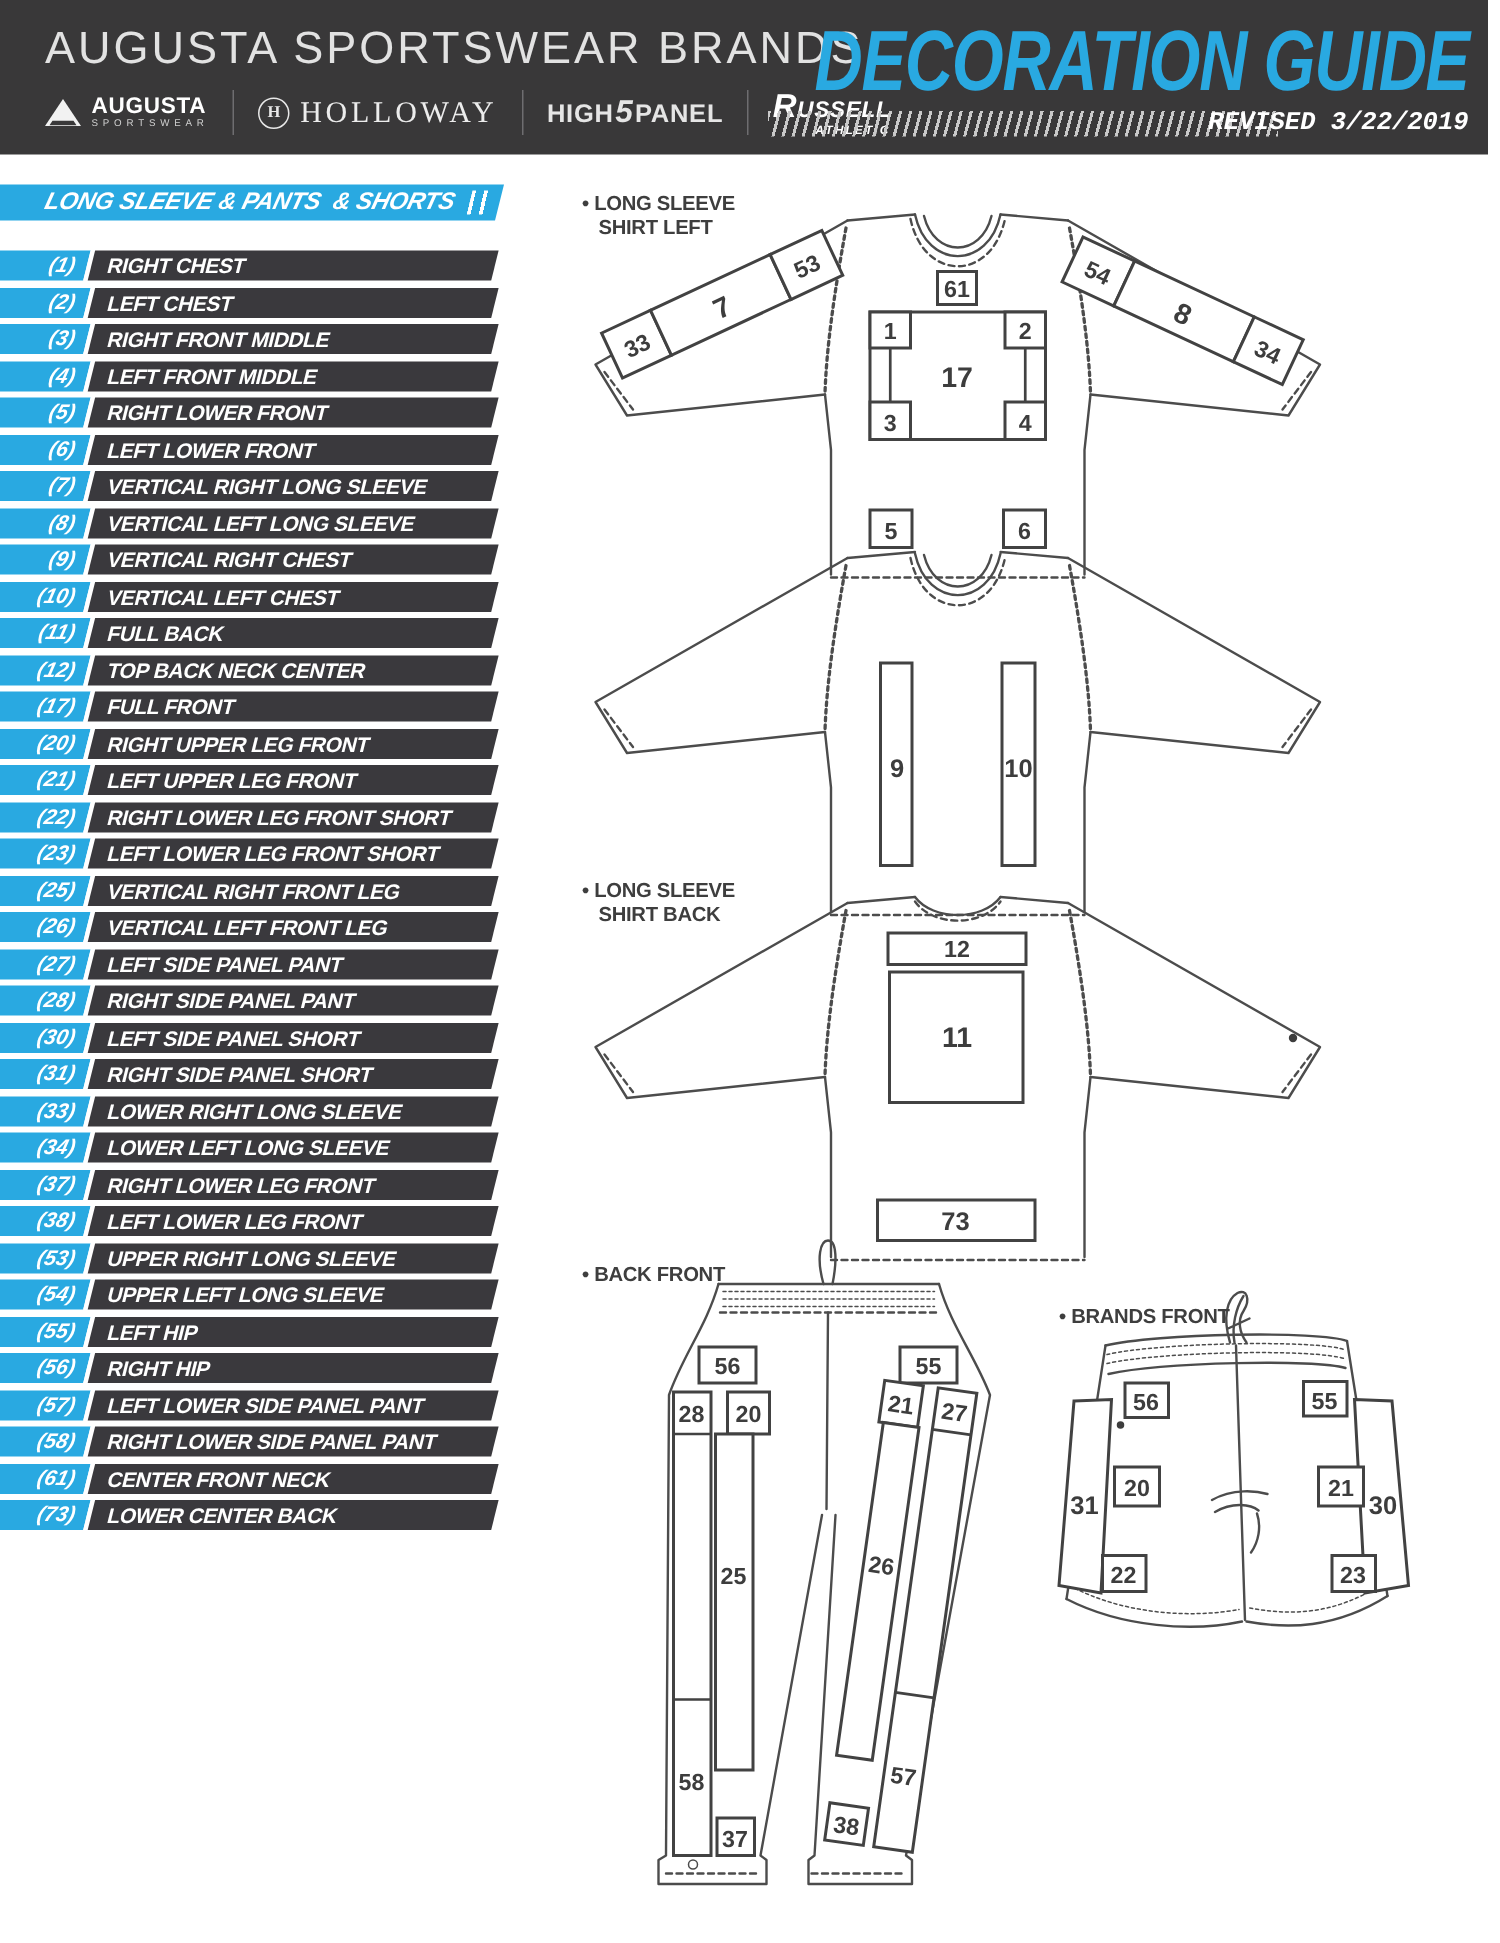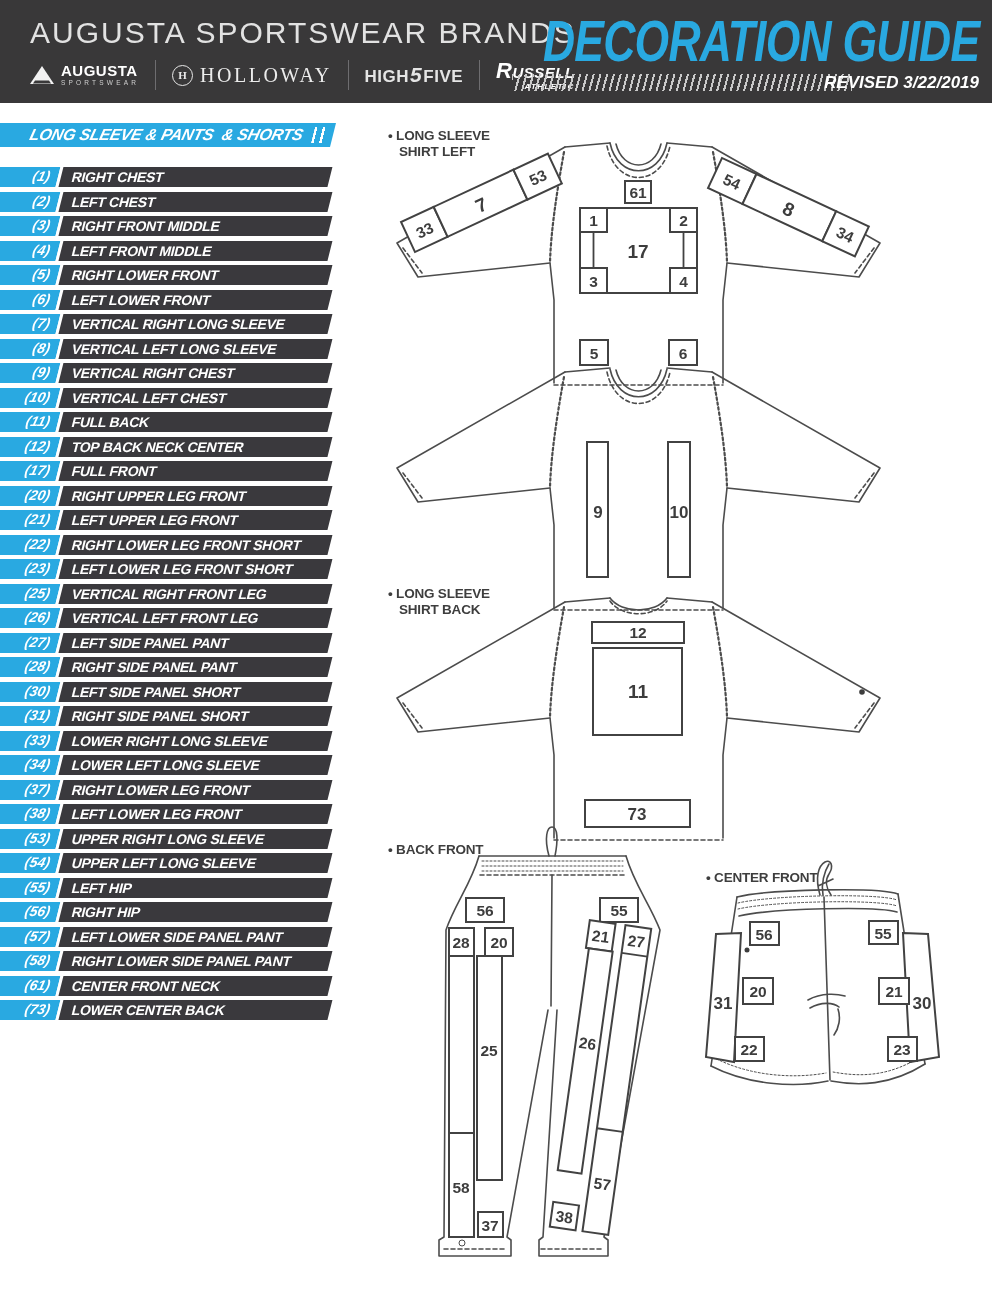--- a/index.html
+++ b/index.html
@@ -27,21 +27,21 @@
   .rus{color:#fff;font-style:italic;font-weight:bold;line-height:1;}
   .rus .r1{font-size:15px;letter-spacing:.5px;}
   .rus .r1::first-letter{font-size:22px;}
   .rus .r2{font-size:8px;text-align:right;letter-spacing:1.4px;margin-top:1px;}
   .guide-title{position:absolute;right:13px;top:8px;font-size:57px;font-weight:bold;
        font-style:italic;color:var(--accent);transform:scaleX(.78);transform-origin:100% 50%;
        letter-spacing:-1px;white-space:nowrap;}
   .hstripes{position:absolute;left:512px;top:74px;width:340px;height:17px;
        background:repeating-linear-gradient(105deg,#c9c9c9 0 2px,transparent 2px 6.5px);}
   .revised{position:absolute;right:13px;top:73px;font-size:17px;font-weight:bold;
-       font-style:italic;color:#fff;white-space:nowrap;}
+       font-style:italic;color:#fff;white-space:nowrap;font-family:Liberation Mono, monospace;}
 
   
   .sidebar{position:absolute;left:0;top:123px;width:345px;}
   .sb-title{height:24px;width:337px;margin-left:-4px;display:flex;align-items:center;
        background:var(--accent);transform:skewX(-14deg);padding-left:34px;box-sizing:border-box;}
   .sb-title .t{color:#fff;font-weight:bold;font-style:italic;font-size:16px;
        letter-spacing:-.2px;white-space:pre;}
   .sb-title .stripes{flex:1;align-self:stretch;margin:4px 8px 4px 10px;
        background:repeating-linear-gradient(90deg,#fff 0 2.5px,transparent 2.5px 8px);}
   .list{margin-top:20px;}
@@ -86,21 +86,21 @@
     </div>
     <div class="vdiv"></div>
     <div class="hol">
       <span class="circ">H</span>
       <span class="nm">HOLLOWAY</span>
     </div>
     <div class="vdiv"></div>
     <div class="hf">
       <span>HIGH</span>
       <span class="five">5</span>
-      <span>FIVE</span>
+      <span>PANEL</span>
     </div>
     <div class="vdiv"></div>
     <div class="rus">
       <div class="r1">RUSSELL</div>
       <div class="r2">ATHLETIC</div>
     </div>
   </div>
   <div class="guide-title">DECORATION GUIDE</div>
   <div class="hstripes"></div>
   <div class="revised">REVISED 3/22/2019</div>
@@ -301,21 +301,21 @@
     <span>•</span>
     <span>LONG SLEEVE</span><br>
     <span class="ind">SHIRT BACK</span>
   </div>
   <div class="dtitle" style="left:8px;top:727px">
     <span>•</span>
     <span>BACK FRONT</span>
   </div>
   <div class="dtitle" style="left:326px;top:755px">
     <span>•</span>
-    <span>CENTER FRONT</span>
+    <span>BRANDS FRONT</span>
   </div>
 
   <svg viewBox="380 115 620 1180" width="620" height="1180">
     <defs>
       <g id="tee">
         <path class="ln" d="M565,147 L397,243 L418,277 L550,263"></path>
         <path class="ln dsh" d="M403,248 L422,273"></path>
         <path class="ln stitch" d="M564,152 C556,196 551,232 550,262"></path>
         <path class="ln" d="M712,147 L880,243 L859,277 L727,263"></path>
         <path class="ln dsh" d="M874,248 L855,273"></path>

